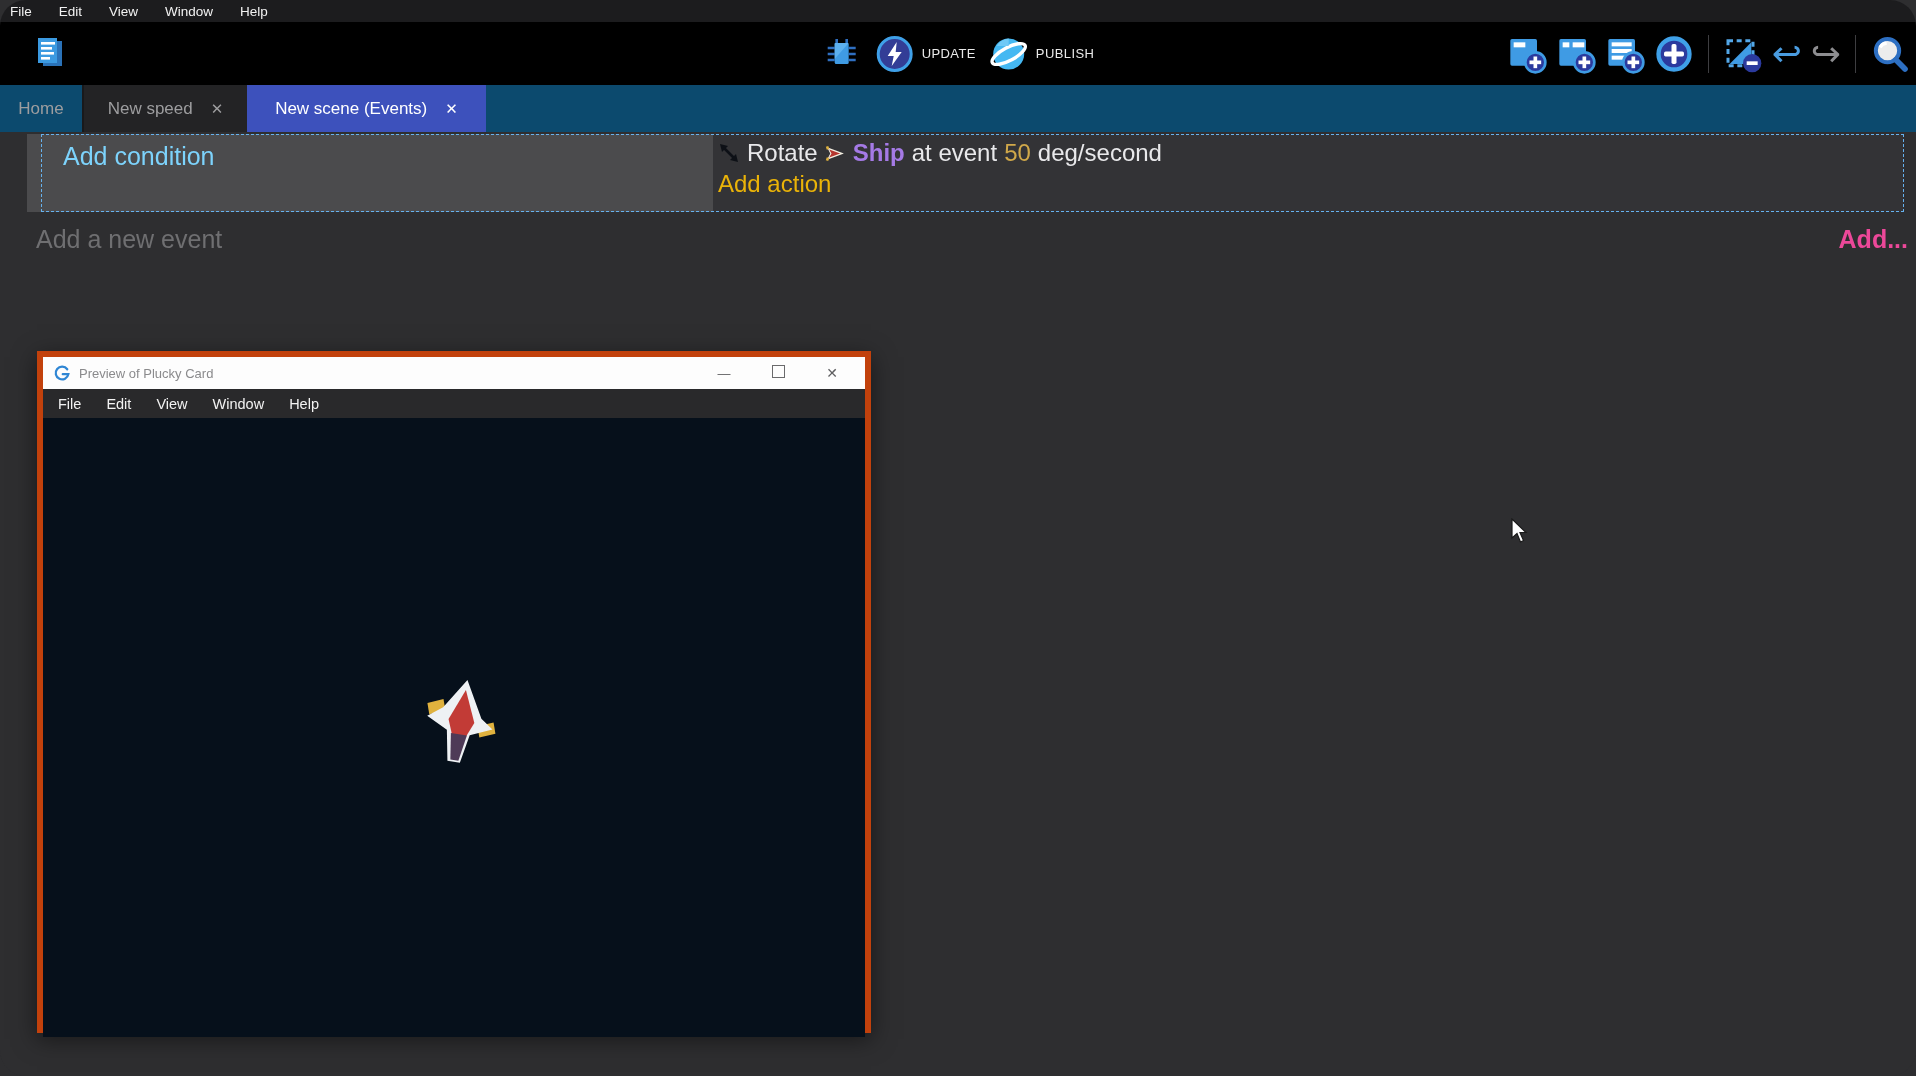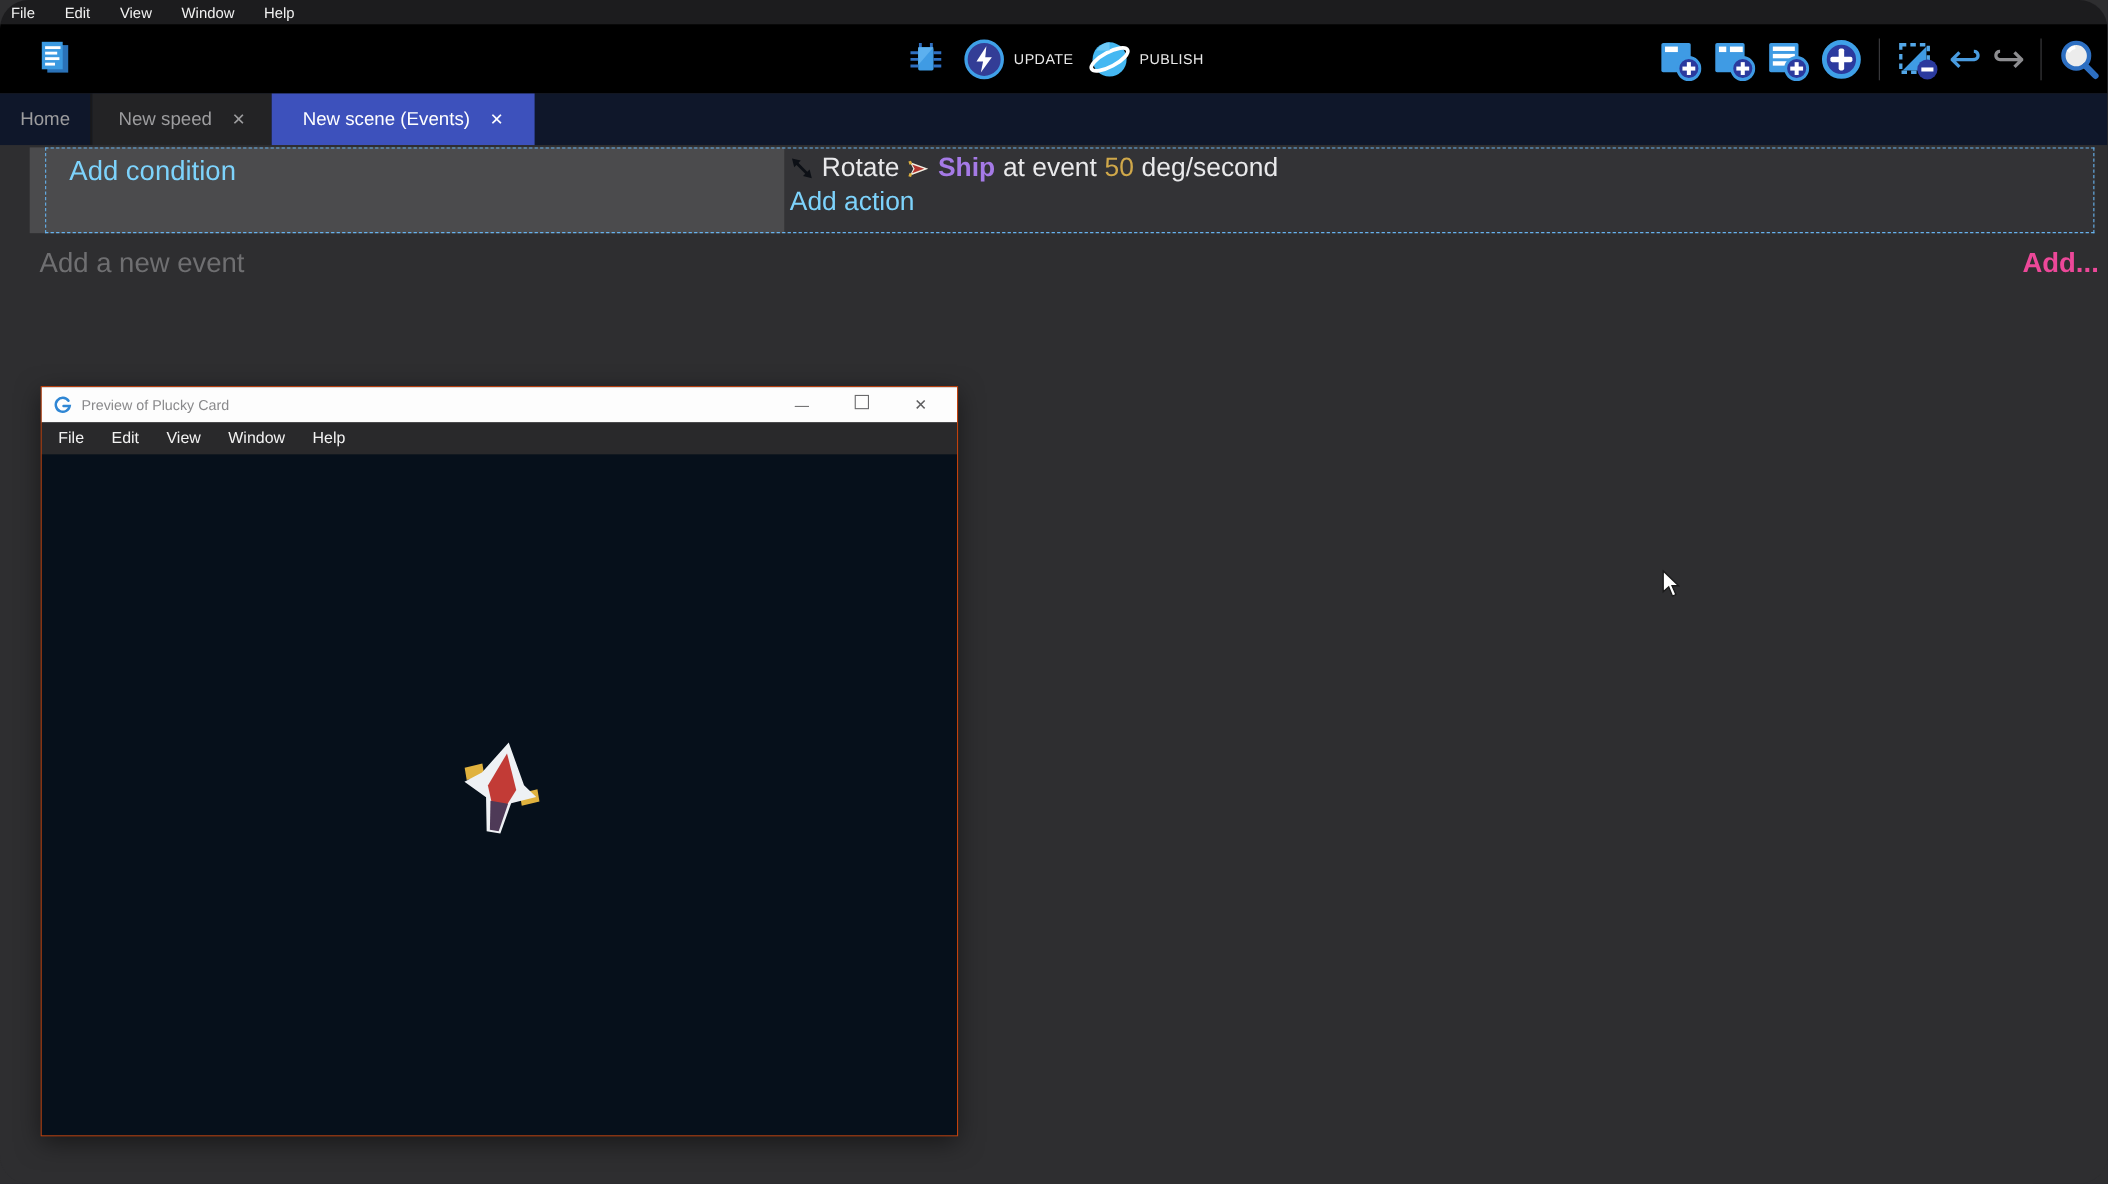--- a/index.html
+++ b/index.html
@@ -18,21 +18,21 @@
              display:flex;align-items:center;gap:13px;}
   .tb-right{position:absolute;right:6px;top:0;height:100%;display:flex;align-items:center;gap:9px;}
   .tb-label{font-size:13px;color:#e9e9e9;letter-spacing:.4px;margin-left:7px;}
   .tb-btn{display:flex;align-items:center;cursor:pointer;}
   .tb-sep{width:1px;height:38px;background:#3e3e41;margin:0 5px;}
   .icon40{width:40px;height:40px;display:block;}
   .undo-glyph{font-size:36px;line-height:40px;color:#4a9ce0;font-family:"DejaVu Sans",sans-serif;}
   .redo-glyph{font-size:36px;line-height:40px;color:#8d8d90;font-family:"DejaVu Sans",sans-serif;}
 
   
-  .tabbar{position:absolute;left:0;top:85px;width:100%;height:47px;background:#0f172a;
+  .tabbar{position:absolute;left:0;top:85px;width:100%;height:47px;background:#0c4a6e;
           display:flex;align-items:stretch;}
   .tab{display:flex;align-items:center;justify-content:center;gap:18px;font-size:17px;
        color:#9d9d9f;padding:0 20px;box-sizing:border-box;}
   .tab .close{font-size:15px;color:#9d9d9f;cursor:pointer;}
   .tab.home{width:82px;}
   .tab.scene{width:163px;background:#232325;}
   .tab.active{width:239px;background:#3d51bc;color:#ffffff;}
   .tab.active .close{color:#ffffff;}
   .tab-sep{width:2px;background:#19191b;}
 
@@ -43,28 +43,28 @@
   .event .selection{position:absolute;left:14px;top:0;right:0;bottom:0;
                     border:1px dashed #66b2ee;box-sizing:border-box;pointer-events:none;z-index:3;}
   .cond{position:absolute;left:14px;top:0;width:672px;height:78px;background:#4b4b4d;
         box-sizing:border-box;padding:8px 0 0 22px;}
   .cond .ph{font-size:25px;color:#7dd3fc;}
   .acts{position:absolute;left:686px;top:0;right:0;height:78px;background:#333336;box-sizing:border-box;
         padding:5px 0 0 5px;}
   .act-line{display:flex;align-items:center;gap:7px;font-size:24px;color:#e9e9eb;}
   .act-line .obj{color:#a57ae6;font-weight:bold;}
   .act-line .val{color:#d0a84a;}
-  .act-ph{font-size:24px;color:#7dd3fc;margin-top:3px;}
+  .act-ph{font-size:24px;color:#eab308;margin-top:3px;}
 
   .add-new-event{position:absolute;left:36px;top:93px;font-size:25px;color:#6f6f71;}
   .add-btn{position:absolute;right:8px;top:93px;font-size:25px;color:#ec4899;cursor:pointer;font-weight:bold;}
 
   
   .preview{position:absolute;left:37px;top:219px;width:834px;height:682px;
-           box-shadow:0 6px 22px rgba(0,0,0,.5);border:1px solid #c2410c;box-sizing:border-box;}
+           box-shadow:0 6px 22px rgba(0,0,0,.5);border:6px solid #c2410c;box-sizing:border-box;}
   .pv-title{height:32px;background:#fdfdfd;display:flex;align-items:center;padding:0 10px;gap:8px;}
   .pv-title .t{font-size:13px;color:#8a8a8c;flex:0 0 auto;}
   .pv-spacer{flex:1;}
   .pv-ctrl{width:46px;text-align:center;color:#5f5f61;cursor:pointer;}
   .pv-min{font-size:13px;}
   .pv-max{display:inline-block;width:11px;height:11px;border:1px solid #6a6a6c;}
   .pv-close{font-size:14px;}
   .pv-menu{height:29px;background:#29292b;display:flex;align-items:center;gap:25px;
            padding-left:15px;}
   .pv-menu span{font-size:14.5px;color:#f2f2f2;}

